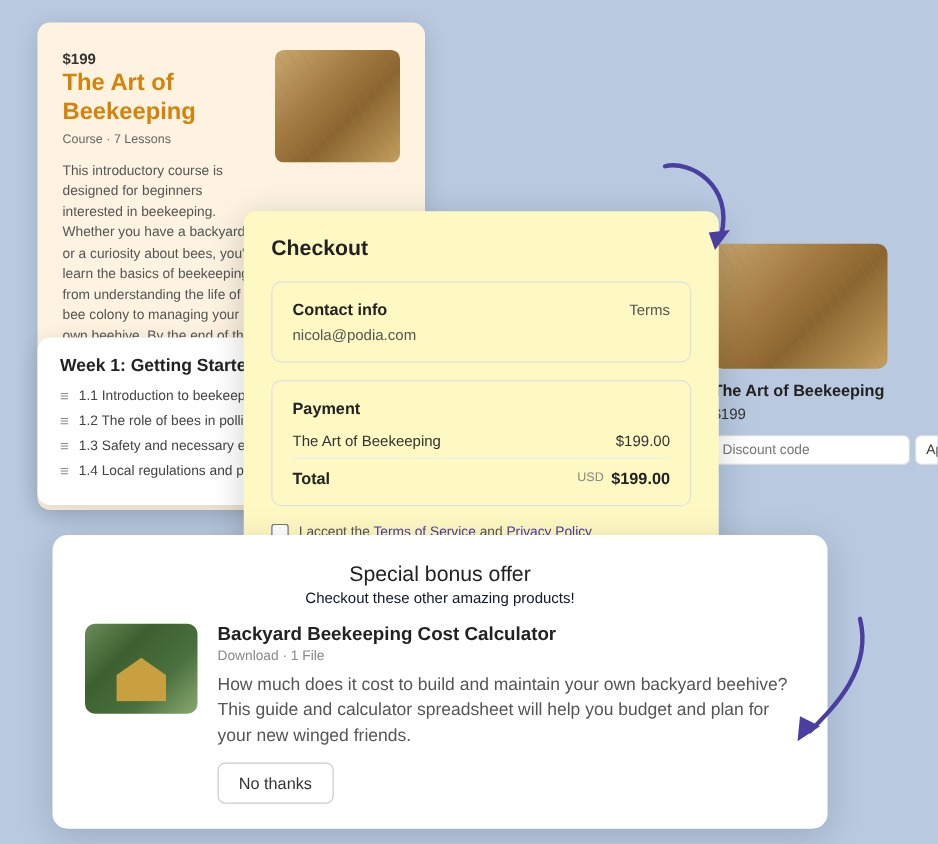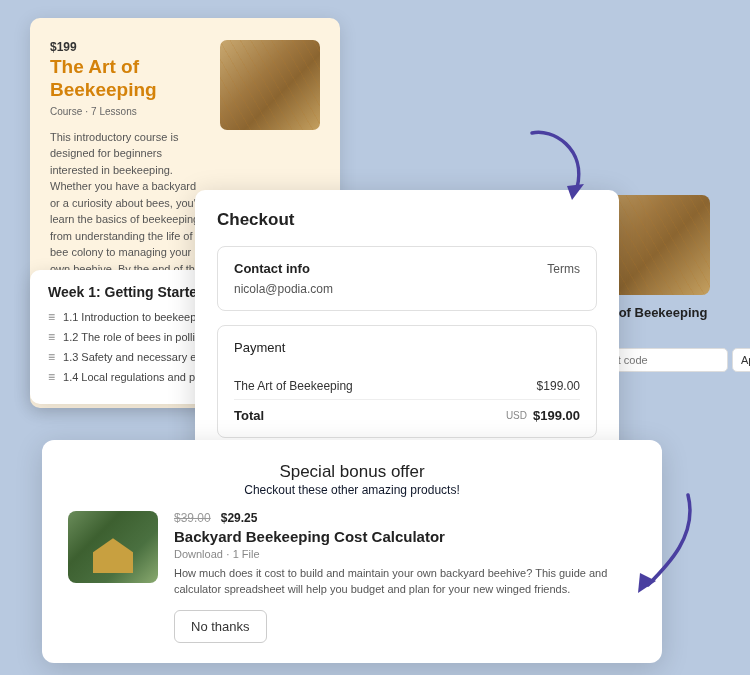--- a/index.html
+++ b/index.html
@@ -123,24 +123,24 @@
       width: 80px;
       height: 100%;
       background: linear-gradient(135deg, #d4c090, #b09060);
       opacity: 0.3;
       border-radius: 0 10px 10px 0;
     }
 
     
     .card-checkout {
       position: absolute;
-      top: 190px;
+      top: 169px;
       left: 195px;
-      width: 424px;
-      background: #ffffff;
+      width: 380px;
+      background: #fef9c3;
       border-radius: 10px;
       box-shadow: 0 6px 28px rgba(0,0,0,0.18);
       z-index: 3;
       padding: 20px 22px;
     }
     .checkout-title {
       font-size: 17px;
       font-weight: 700;
       color: #222;
       margin-bottom: 16px;
@@ -167,23 +167,23 @@
       text-decoration: none;
       font-weight: 400;
       cursor: pointer;
     }
     .contact-email {
       font-size: 12px;
       color: #555;
     }
     .payment-section-label {
       font-size: 13px;
-      font-weight: 400;
-      color: #222;
-      margin-bottom: 24px;
+      font-weight: 700;
+      color: #222;
+      margin-bottom: 12px;
     }
     .payment-row {
       display: flex;
       justify-content: space-between;
       font-size: 12px;
       color: #333;
       margin-bottom: 6px;
     }
     .payment-total-row {
       display: flex;
@@ -358,21 +358,21 @@
       font-weight: 800;
       color: #222;
       margin-bottom: 3px;
     }
     .bonus-product-meta {
       font-size: 11px;
       color: #888;
       margin-bottom: 6px;
     }
     .bonus-description {
-      font-size: 11px;
+      font-size: 14px;
       color: #555;
       line-height: 1.45;
       margin-bottom: 12px;
     }
     .bonus-buttons {
       display: flex;
       gap: 10px;
     }
     .no-thanks-btn {
       background: white;
@@ -506,25 +506,20 @@
 <div class="card-bonus">
   <div class="bonus-header">
     <div class="bonus-title">Special bonus offer</div>
     <div class="bonus-subtitle">Checkout these other amazing products!</div>
   </div>
   <div class="bonus-content">
     <div class="bonus-image">
       <div class="bonus-image-house"></div>
     </div>
     <div class="bonus-details">
-      <div class="bonus-prices">
-        <span class="bonus-old-price">$39.00</span>
-        &nbsp;
-        <span class="bonus-new-price">$29.25</span>
-      </div>
       <div class="bonus-product-title">Backyard Beekeeping Cost Calculator</div>
       <div class="bonus-product-meta">Download · 1 File</div>
       <div class="bonus-description">How much does it cost to build and maintain your own backyard beehive? This guide and calculator spreadsheet will help you budget and plan for your new winged friends.</div>
       <div class="bonus-buttons">
         <button class="no-thanks-btn">No thanks</button>
       </div>
     </div>
   </div>
 </div>
 

